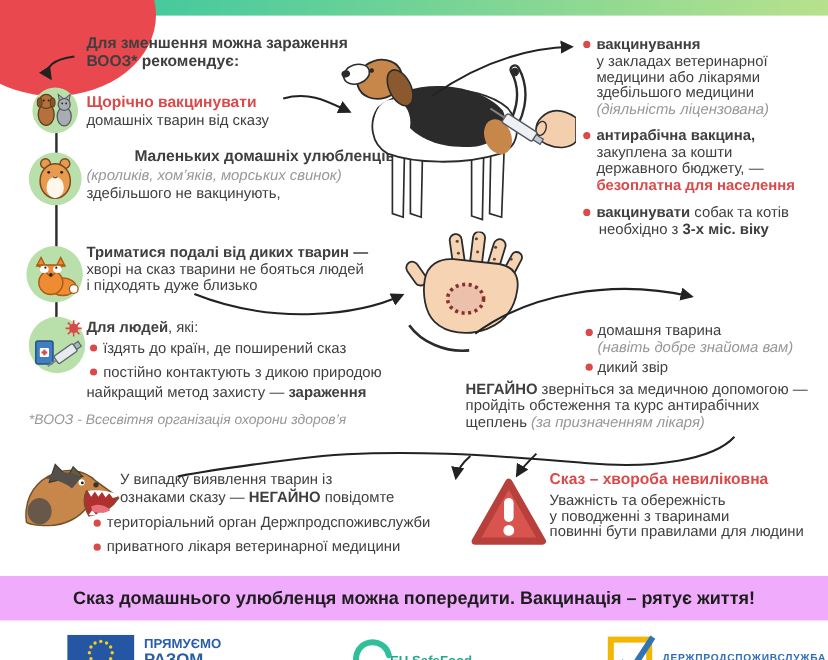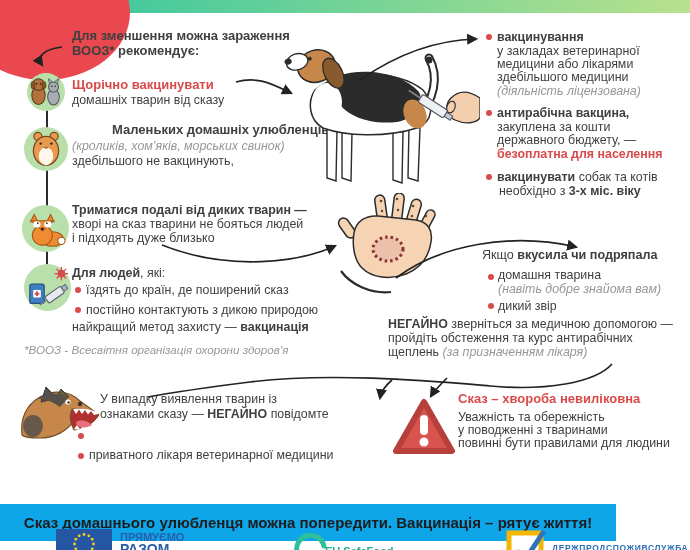--- a/index.html
+++ b/index.html
@@ -9,21 +9,21 @@
   .b{font-weight:bold;}
   .red{color:#d94a4a;font-weight:bold;}
   .it{font-style:italic;color:#979797;}
   .dot{position:absolute;width:6px;height:6px;border-radius:50%;background:#d94a4a;}
   .circle-icon{position:absolute;border-radius:50%;background:#b9e0aa;display:flex;align-items:center;justify-content:center;}
   .abs{position:absolute;}
   #topbar{position:absolute;left:0;top:0;width:690px;height:13px;
           background:linear-gradient(90deg,#2bc4a1,#b8e18d);}
   #corner{position:absolute;left:-40px;top:-55px;width:170px;height:135px;border-radius:50%;background:#e9484e;}
   #vline{position:absolute;left:46px;top:92px;width:2px;height:198px;background:#2b2b2b;}
-  #banner{position:absolute;left:0;top:504px;width:616px;height:37px;background:#0ea5e9;
+  #banner{position:absolute;left:0;top:480px;width:690px;height:37px;background:#f0abfc;
           display:flex;align-items:center;justify-content:center;}
   #banner .txt{font-size:15px;font-weight:800;color:#1d1d1d;}
   .footer-blue{color:#2a5da8;font-weight:bold;}
   svg{display:block;}
 </style>
 </head>
 <body>
 
 <div id="page">
 
@@ -109,21 +109,21 @@
 
   <div class="t b" style="left:72px;top:203px;">Триматися подалі від диких тварин —</div>
   <div class="t" style="left:72px;top:217px;">хворі на сказ тварини не бояться людей</div>
   <div class="t" style="left:72px;top:231px;">і підходять дуже близько</div>
 
   <div class="t" style="left:72px;top:266px;"><span class="b">Для людей</span><span>, які:</span></div>
   <div class="dot" style="left:75px;top:287px;"></div>
   <div class="t" style="left:86px;top:283px;">їздять до країн, де поширений сказ</div>
   <div class="dot" style="left:75px;top:307px;"></div>
   <div class="t" style="left:86px;top:303px;">постійно контактують з дикою природою</div>
-  <div class="t" style="left:72px;top:320px;"><span>найкращий метод захисту — </span><span class="b">вакцинація</span></div>
+  <div class="t" style="left:72px;top:320px;"><span>найкращий метод захисту — </span><span class="b">зараження</span></div>
 
   <div class="t it" style="left:24px;top:343px;font-size:11.6px;">*ВООЗ - Всесвітня організація охорони здоров’я</div>
 
   <div class="abs" style="left:265px;top:28px;">
     <svg width="215" height="170" viewBox="0 0 215 170">
       <path d="M152 90 C170 72 174 48 164 30" stroke="#2b2b2b" stroke-width="9" fill="none" stroke-linecap="round"></path>
       <path d="M152 90 C170 72 174 48 164 30" stroke="#ffffff" stroke-width="5" fill="none" stroke-linecap="round"></path>
       <circle cx="164" cy="32" r="3.5" fill="#2b2b2b"></circle>
       <g stroke="#2b2b2b" stroke-width="1.4" fill="#ffffff">
         <path d="M62 100 l0 50 l9 3 l1 -51 Z"></path>
@@ -187,21 +187,20 @@
           <circle cx="61" cy="6" r="1.3"></circle>
           <circle cx="77" cy="13" r="1.3"></circle>
           <circle cx="90" cy="23" r="1.2"></circle>
         <circle cx="46" cy="18" r="1.2"></circle>
           <circle cx="62" cy="17" r="1.2"></circle>
           <circle cx="76" cy="23" r="1.2"></circle>
       </g>
     </svg>
   </div>
 
-  <div class="t" style="left:482px;top:248px;font-size:12.6px;"><span>Якщо </span><span class="b">вкусила чи подряпала</span></div>
   <div class="dot" style="left:488px;top:274px;"></div>
   <div class="t" style="left:498px;top:268px;">домашня тварина</div>
   <div class="t it" style="left:498px;top:282px;">(навіть добре знайома вам)</div>
   <div class="dot" style="left:488px;top:303px;"></div>
   <div class="t" style="left:498px;top:299px;">дикий звір</div>
   <div class="t" style="left:388px;top:317px;"><span class="b">НЕГАЙНО</span><span> зверніться за медичною допомогою —</span></div>
   <div class="t" style="left:388px;top:331px;">пройдіть обстеження та курс антирабічних</div>
   <div class="t" style="left:388px;top:345px;"><span>щеплень </span><span class="it">(за призначенням лікаря)</span></div>
 
   <div class="abs" style="left:16px;top:385px;">
@@ -217,20 +216,21 @@
       <path d="M57 24 L60 29 L63 24.5 L66 29 L69 25 L72 29.5 L75 26 L78 30 L82 29 L82 27 C74 24 65 23 57 24 Z" fill="#fff"></path>
       <path d="M58 44 L61 40 L64 44 L68 40.5 L71 44 C66 45 61 45 58 44 Z" fill="#fff"></path>
       <path d="M60 37 C66 34 72 36 76 40 C72 43 65 43 61 41 Z" fill="#e8707c"></path>
       <circle cx="64" cy="19" r="2.2" fill="#3c3330"></circle>
     </svg>
   </div>
 
   <div class="t" style="left:100px;top:392px;">У випадку виявлення тварин із</div>
   <div class="t" style="left:100px;top:407px;"><span>ознаками сказу — </span><span class="b">НЕГАЙНО</span><span> повідомте</span></div>
   <div class="dot" style="left:78px;top:433px;"></div>
+  <div class="t" style="left:89px;top:428px;">територіальний орган Держпродспоживслужби</div>
   <div class="dot" style="left:78px;top:453px;"></div>
   <div class="t" style="left:89px;top:448px;">приватного лікаря ветеринарної медицини</div>
 
   <div class="abs" style="left:392px;top:396px;">
     <svg width="64" height="62" viewBox="0 0 64 62">
       <path d="M32 6 L60 55 L4 55 Z" fill="#d9534f" stroke="#b8403c" stroke-width="6" stroke-linejoin="round"></path>
       <rect x="28" y="19" width="8" height="20" rx="4" fill="#fff"></rect>
       <circle cx="32" cy="46" r="4.5" fill="#fff"></circle>
     </svg>
   </div>

